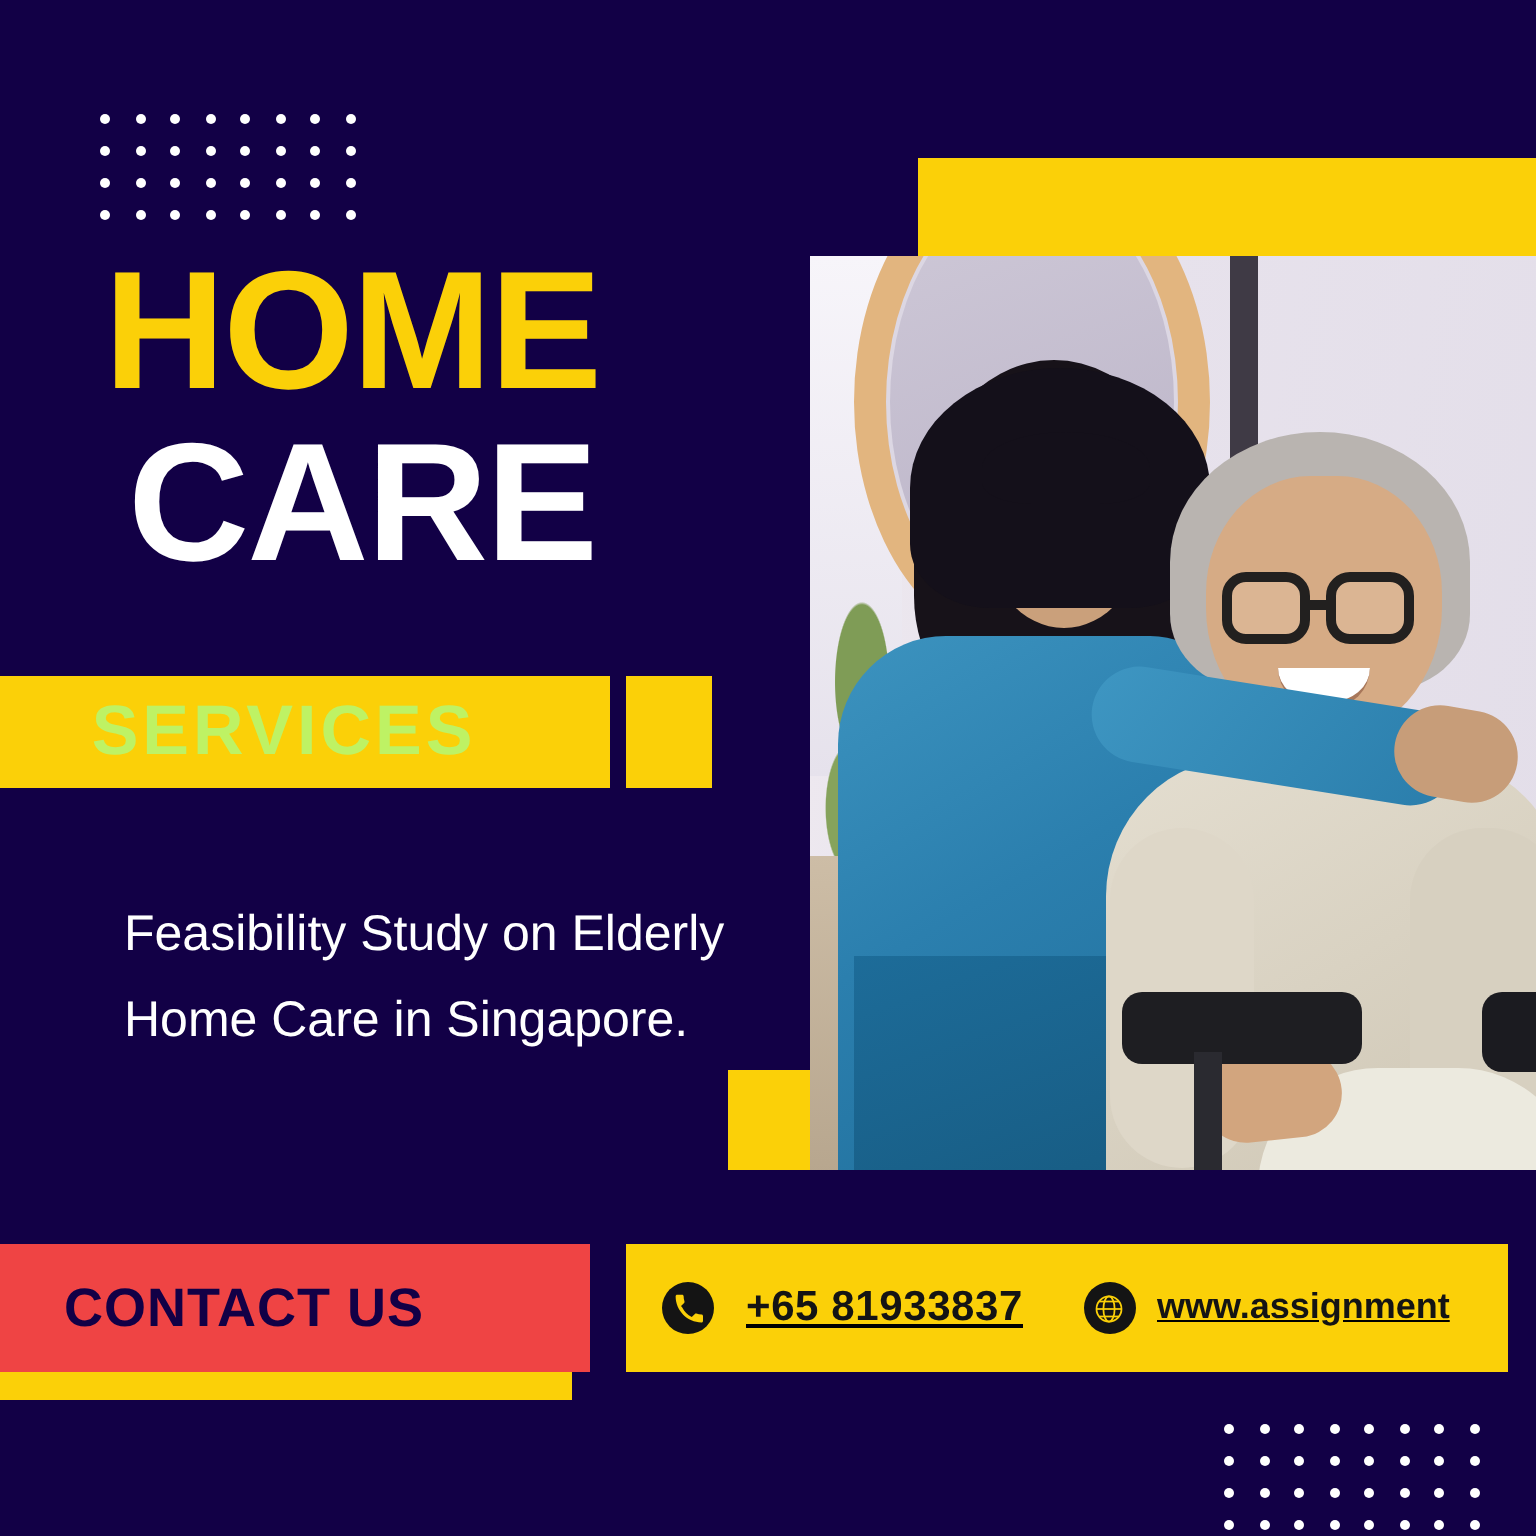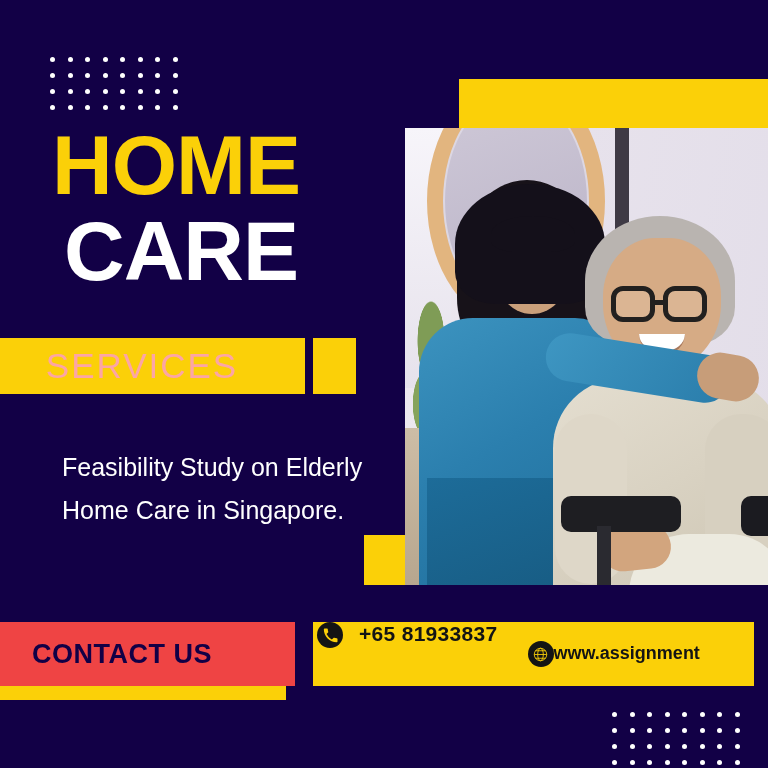--- a/index.html
+++ b/index.html
@@ -114,21 +114,21 @@
     font-size:84px; line-height:1; font-weight:700; letter-spacing:-1px;
     color:#ffffff; white-space:nowrap;
   }
   #services-band {
     position:absolute; left:0; top:338px; width:305px; height:56px;
     background:#FBD008;
   }
   #services-label {
     position:absolute; left:0; top:338px; width:284px; height:56px;
     display:flex; align-items:center; justify-content:center;
-    font-size:35px; font-weight:400; letter-spacing:2px; color:#fca5a5;
+    font-size:35px; font-weight:700; letter-spacing:2px; color:#bef264;
   }
   #services-square {
     position:absolute; left:313px; top:338px; width:43px; height:56px;
     background:#FBD008;
   }
   #subtitle {
     position:absolute; left:50px; top:446px; width:315px;
     font-size:25px; line-height:1.72; color:#ffffff; font-weight:400;margin-left:12px;
   }
 
@@ -139,30 +139,30 @@
   }
   #contact-btn {
     position:absolute; left:0; top:622px; width:295px; height:64px;
     background:#ef4444; display:flex; align-items:center;
   }
   #contact-btn-label {
     padding-left:32px; font-size:27px; font-weight:700; letter-spacing:.5px; color:#120046;
   }
   #info-bar {
     position:absolute; left:313px; top:622px; width:441px; height:64px;
-    background:#FBD008; display:flex; gap:16px; padding-left:4px;
+    background:#FBD008; display:flex; align-items:center; gap:16px; padding-left:18px;text-decoration:underline;
   }
   .circ-icon {
     width:26px; height:26px; border-radius:50%; background:#141414;
     display:flex; align-items:center; justify-content:center; flex:0 0 auto;
   }
   .circ-icon svg { width:15px; height:15px; fill:#FBD008; }
   #globe-icon svg { fill:none; stroke:#FBD008; stroke-width:1.4; }
   #phone-text { font-size:21px; font-weight:700; color:#141414; letter-spacing:.3px; white-space:nowrap; }
-  #web-block { display:flex; align-items:center; gap:0; margin-left:14px; }
+  #web-block { display:flex; align-items:center; gap:11px; margin-left:14px; }
   #web-text { font-size:18px; font-weight:700; color:#141414; line-height:1.22; }
   #web-text span { display:block; }
 </style>
 </head>
 <body>
 
 <div id="poster">
 
   <div id="dots-top" class="dotgrid">
     <span class="dot"></span>

